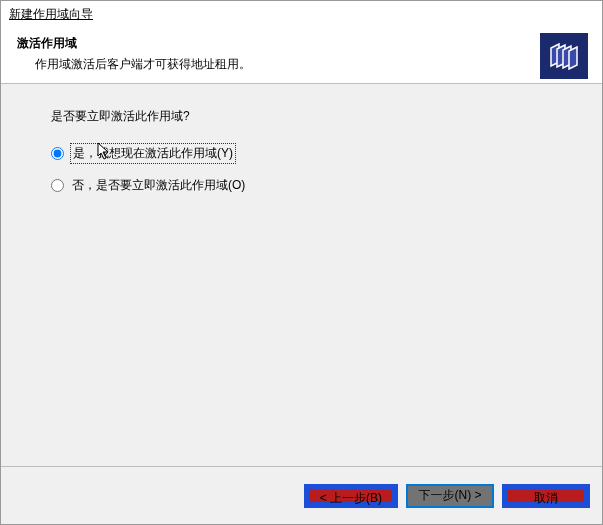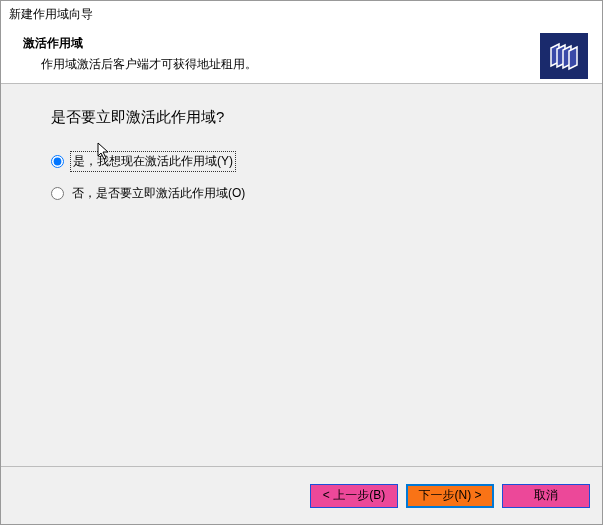--- a/index.html
+++ b/index.html
@@ -19,24 +19,25 @@
     position: relative;
     background: #fff;
   }
   .titlebar {
     height: 26px;
     display: flex;
     align-items: center;
     padding-left: 8px;
     font-size: 12px;
     background: #fff;
+    text-decoration: underline;
   }
   .header {
     position: relative;
-    padding: 8px 16px 10px 22px;
+    padding: 8px 16px 10px 16px;
     background: #fff;
   }
   .header .h-title { font-weight: bold; font-size: 12px; }
   .header .h-desc { padding-left: 18px; margin-top: 4px; font-size: 12px; }
   .header .h-icon {
     position: absolute;
     right: 14px; top: 6px;
     width: 48px; height: 46px;
     background: #1a2a6c;
     display: flex; align-items: center; justify-content: center;
@@ -46,22 +47,22 @@
     height: 1px;
     background: #bdbdbd;
   }
   .content {
     flex: 1;
     background: #f0f0f0;
     padding: 24px 16px 16px 50px;
     position: relative;
   }
   .prompt {
-    font-size: 15px;
-    margin-bottom: 24px;
+    font-size: 12px;
+    margin-bottom: 18px;
   }
   .opt-row {
     display: flex;
     align-items: center;
     margin-bottom: 12px;
     height: 20px;
   }
   .opt-row input[type="radio"] {
     margin: 0 8px 0 0;
     width: 13px; height: 13px;
@@ -83,30 +84,30 @@
     border-top: 1px solid #bdbdbd;
     display: flex;
     align-items: center;
     justify-content: flex-end;
     padding-right: 12px;
     gap: 8px;
   }
   .btn {
     min-width: 88px;
     height: 24px;
-    background: #ec4899;
-    border: 1px solid #1d4ed8;
+    background: #b91c1c;
+    border: 6px solid #1d4ed8;
     font-size: 12px;
     font-family: inherit;
     cursor: pointer;
     padding: 0 10px;
   }
   .btn.default {
     border: 2px solid #0078d7;
-    background: #f97316;
+    background: #737373;
     padding: 0 9px;
   }
   .btn.cancel { }
 </style>
 </head>
 <body>
 
 <div class="window">
 
   <div class="titlebar">

